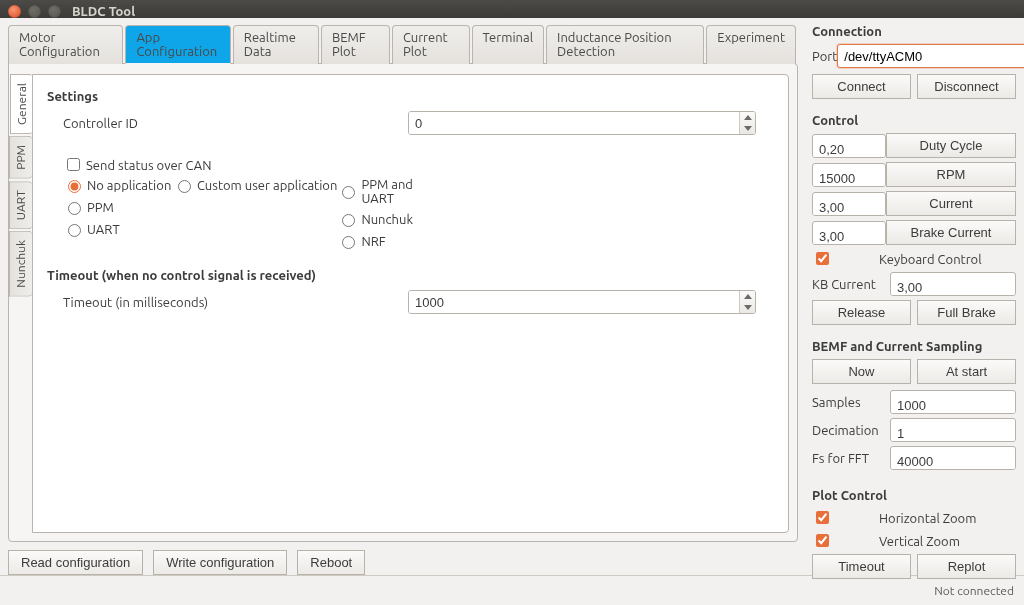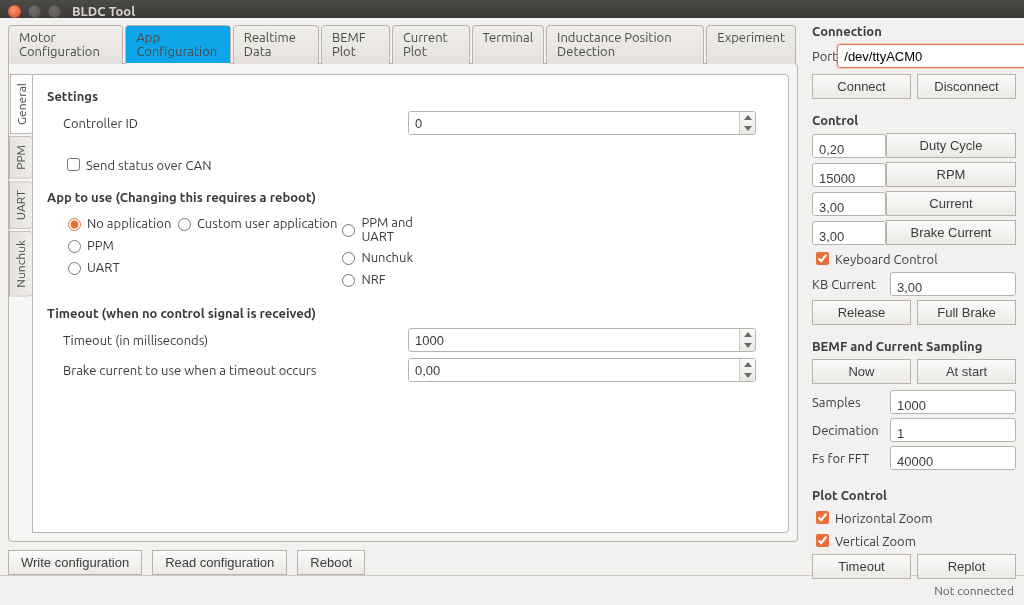--- a/index.html
+++ b/index.html
@@ -175,21 +175,21 @@
   .sp-row .lbl { width: 78px; }
   .sp-row .spin { width: 74px; align-items: flex-end; }
   .sp-row .btn { flex:1; }
   .sp-row .txt {
     flex:1; border:1px solid #e07744; border-radius:3px; height:24px; padding:0 6px; font-size:13px; outline:none;
     box-shadow: 0 0 0 1px rgba(224,119,68,.25);
   }
   .btn-pair { display:flex; gap:6px; }
   .btn-pair .btn { flex:1; }
 
-  .chk2 { display:flex; align-items:center; margin:4px 0; }
+  .chk2 { display:flex; align-items:center; margin:4px 0;gap:44px; }
   .chk2 input { margin-right:6px; accent-color:#e86f3a; }
 
   
   .statusbar {
     height:22px;
     border-top:1px solid #cfcac2;
     background:#f2f1f0;
     display:flex; align-items:flex-end; justify-content:flex-end;
     padding: 0 10px;
     font-size:12px;
@@ -250,21 +250,20 @@
                   </svg>
                 </div>
             </div>
           </div>
         </div>
         <div class="chk">
           <input type="checkbox" style="">
           <span>Send status over CAN</span>
         </div>
 
-        <div class="section-title" style="margin-top:16px">App to use (Changing this requires a reboot)</div>
         <div class="radios">
           <div class="rgroup">
             <div class="rcol c1">
               <label class="ritem">
                   <input type="radio" name="app" checked="" style="">
                   <span>No application</span>
                 </label>
               <label class="ritem">
                   <input type="radio" name="app" style="">
                   <span>PPM</span>
@@ -309,44 +308,26 @@
                   </svg>
                 </div>
               <div>
                   <svg class="arw" viewBox="0 0 8 5">
                     <path d="M0 0 L4 5 L8 0 Z" fill="#6b6b6b"></path>
                   </svg>
                 </div>
             </div>
           </div>
         </div>
-        <div class="row">
-          <div class="label">Brake current to use when a timeout occurs</div>
-          <div class="spin wide-spin">
-            <input value="0,00" style="">
-            <div class="arrows">
-              <div>
-                  <svg class="arw" viewBox="0 0 8 5">
-                    <path d="M0 5 L4 0 L8 5 Z" fill="#6b6b6b"></path>
-                  </svg>
-                </div>
-              <div>
-                  <svg class="arw" viewBox="0 0 8 5">
-                    <path d="M0 0 L4 5 L8 0 Z" fill="#6b6b6b"></path>
-                  </svg>
-                </div>
-            </div>
-          </div>
-        </div>
       </div>
     </div>
 
     <div class="bottom-btns">
+      <button class="btn">Read configuration</button>
       <button class="btn">Write configuration</button>
-      <button class="btn">Read configuration</button>
       <button class="btn">Reboot</button>
     </div>
   </div>
 
   <div class="side-col">
 
     <div class="side-sec">
       <div class="h">Connection</div>
       <div class="sp-row">
         <span class="lbl" style="width:30px">Port</span>

